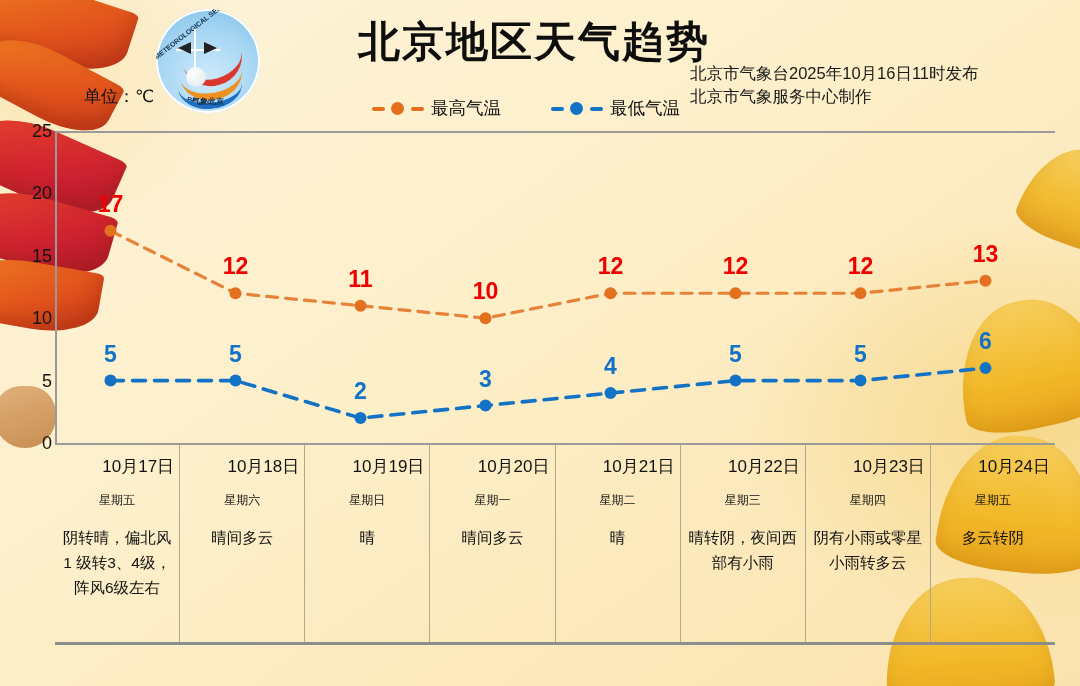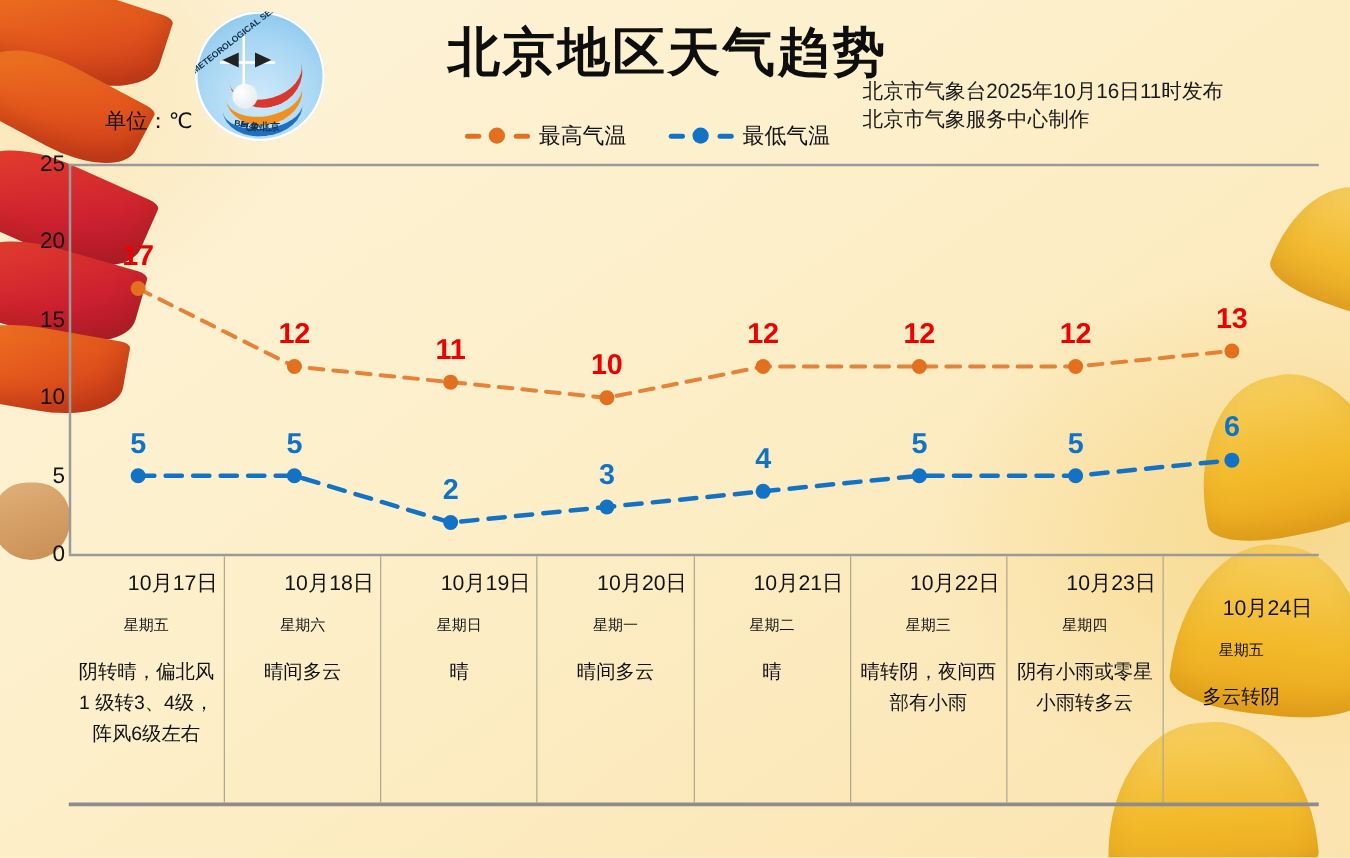--- a/index.html
+++ b/index.html
@@ -114,21 +114,21 @@
     color: #111;
     white-space: nowrap;
   }
 
   
   .legend {
     position: absolute;
     left: 372px; top: 96px;
     display: flex;
     align-items: center;
-    gap: 34px;
+    gap: 50px;
   }
   .legend-item { display: flex; align-items: center; gap: 7px; }
   .legend-mark { position: relative; width: 52px; height: 14px; }
   .legend-mark .seg {
     position: absolute; top: 6px; height: 3.5px; width: 13px; border-radius: 2px;
   }
   .legend-mark .seg.a { left: 0; }
   .legend-mark .seg.b { right: 0; }
   .legend-mark .dot {
     position: absolute; left: 19px; top: 1px;
@@ -182,21 +182,21 @@
     box-sizing: border-box;
     display: flex;
   }
   .col {
     flex: 1 1 0;
     border-right: 1.5px solid #b0a98f;
     box-sizing: border-box;
     padding: 10px 5px 6px;
     text-align: center;
   }
-  .col:last-child { border-right: none; margin-top: 20px; }
+  .col:last-child { border-right: none; }
   .col .date {
     font-size: 17px; color: #121212; margin-bottom: 14px; white-space: nowrap; text-align: right;
   }
   .col .weekday {
     font-size: 12px; color: #121212; margin-bottom: 16px; white-space: nowrap;
   }
   .col .desc {
     font-size: 15.5px; color: #121212; line-height: 25px;
   }
 </style>

